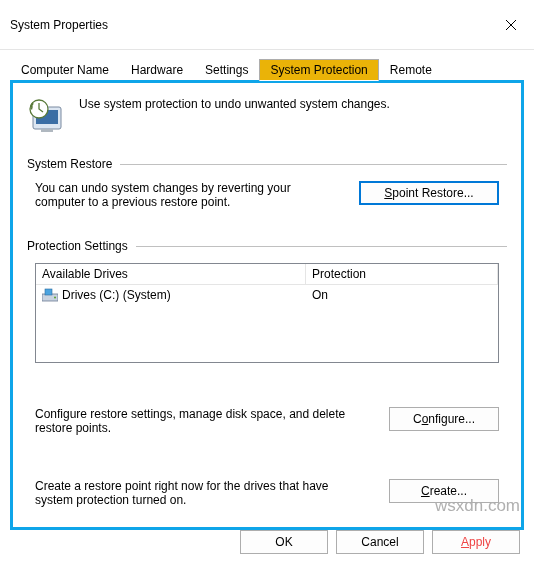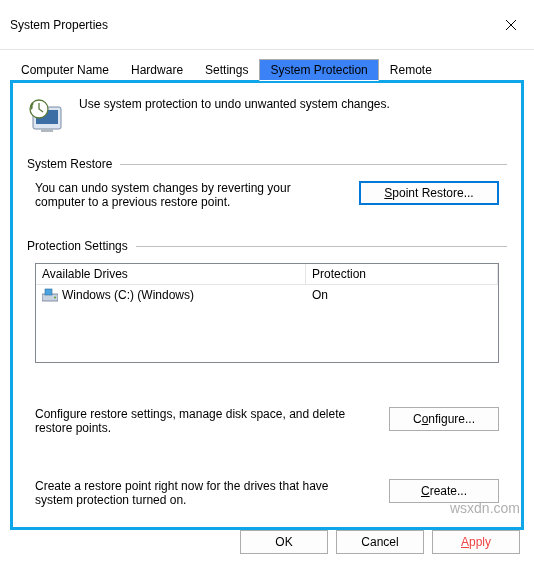--- a/index.html
+++ b/index.html
@@ -40,21 +40,21 @@
   .tab {
     padding: 3px 10px;
     font-size: 12px;
     cursor: pointer;
     border: 1px solid transparent;
     position: relative;
     top: 1px;
   }
   .tab.active {
     border: 1px solid #adadad;
-    background: #3b82f6;
+    background: #eab308;
     border-bottom: 1px solid #fff;
     z-index: 2;
   }
   .tab-panel {
     margin: 0 10px;
     border: 3px solid #0ea5e9;
     padding: 14px;
     height: 450px;
     position: relative;
     background: #fff;
@@ -148,21 +148,21 @@
     right: 14px;
     display: flex;
     gap: 8px;
   }
   .footer .win-button { min-width: 88px; }
   .watermark {
     position: absolute;
     bottom: 48px;
     right: 14px;
     color: #b0b0b0;
-    font-size: 14px;
+    font-size: 17px;
   }
   .underline-letter { text-decoration: underline; }
 </style>
 </head>
 <body>
 
 <div class="titlebar">
   <span class="title">System Properties</span>
   <div class="close-btn">
     <svg viewBox="0 0 12 12">
@@ -218,21 +218,21 @@
       <div class="col col-prot">Protection</div>
     </div>
     <div class="drives-body">
       <div class="row">
         <div class="cell col-drive">
           <svg class="drive-icon" viewBox="0 0 16 14">
             <rect x="0" y="6" width="16" height="7" fill="#c9d3e0" stroke="#6b7c94" stroke-width="0.8"></rect>
             <rect x="3" y="1" width="7" height="6" fill="#4aa3df" stroke="#2a6ca0" stroke-width="0.6"></rect>
             <circle cx="13" cy="9.5" r="1" fill="#5aa02c"></circle>
           </svg>
-          <span>Windows (C:) (Windows)</span>
+          <span>Drives (C:) (System)</span>
         </div>
         <div class="cell col-prot">On</div>
       </div>
     </div>
   </div>
 
   <div class="action-row">
     <div class="text">Configure restore settings, manage disk space, and delete restore points.</div>
     <button class="win-button">
       <span>C<span class="underline-letter">o</span>nfigure...</span>

